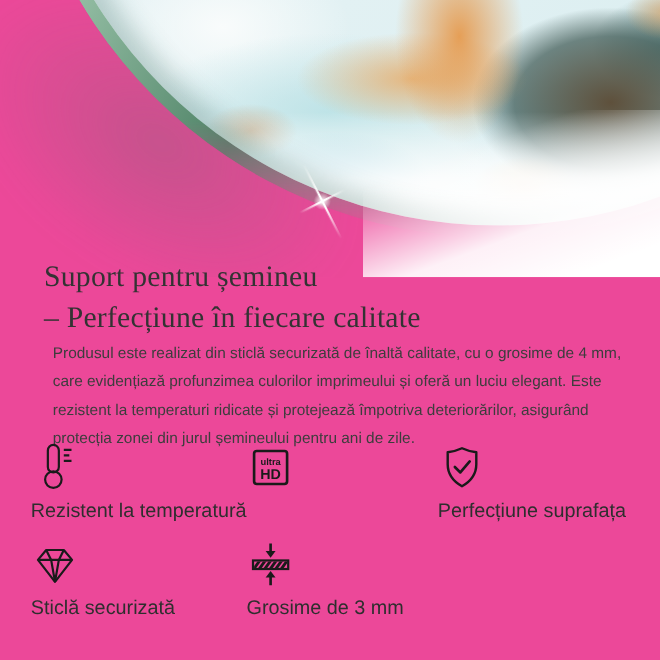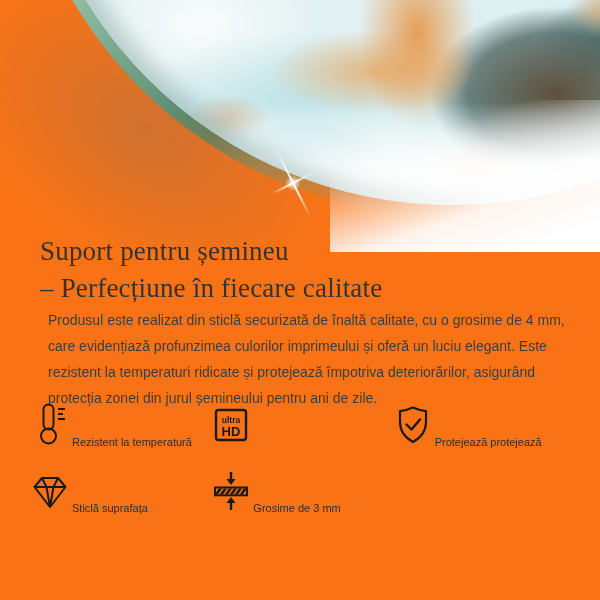--- a/index.html
+++ b/index.html
@@ -1,19 +1,19 @@
 <!DOCTYPE html>
 <html><head>
 <meta charset="utf-8">
 <style>
   * { margin:0; padding:0; box-sizing:border-box; }
   html,body { background:#fff; }
   .stage{
     position:relative; width:600px; height:600px; overflow:hidden;
-    background:#f97316; font-family:"Liberation Sans", sans-serif;
+    background:#ec4899; font-family:"Liberation Sans", sans-serif;
   }
 
   
   .hero{ position:absolute; left:0; top:0; width:600px; height:252px; overflow:hidden; }
 
   .glass-shadow{
     position:absolute; left:-70px; top:0; width:430px; height:260px;
     background:radial-gradient(ellipse at 50% 50%, rgba(105,108,110,0.30), rgba(105,108,110,0) 65%);
     transform:rotate(33deg); filter:blur(12px); z-index:0;
   }
@@ -80,23 +80,23 @@
   .desc{
     position:absolute; left:48px; top:307px; width:532px;
     font-size:14px; line-height:26px; color:#3d3d3d;
   }
 
   
   .features{
     position:absolute; left:28px; top:400px; width:544px;
     display:grid; grid-template-columns:repeat(3,1fr); row-gap:16px;
   }
-  .feature{ display:flex; flex-direction:row; align-items:flex-end; }
+  .feature{ display:flex; flex-direction:column; align-items:flex-start; }
   .icon-box{ height:50px; display:flex; align-items:center; justify-content:center; }
-  .feature .label{ margin-top:7px; font-size:11px; color:#2e2e2e; line-height:15px; white-space:nowrap; }
+  .feature .label{ margin-top:7px; font-size:18px; color:#2e2e2e; line-height:15px; white-space:nowrap; }
   .ico{ stroke:#1a1a1a; fill:none; stroke-width:2; }
   .ico text{ stroke:none; fill:#1a1a1a; font-family:"Liberation Sans",sans-serif; }
 </style>
 </head>
 <body>
 
 <div class="stage">
 
   <div class="hero">
     <div class="glass-shadow"></div>
@@ -142,33 +142,33 @@
       </div>
     </div>
 
     <div class="feature">
       <div class="icon-box">
         <svg class="ico" width="44" height="44" viewBox="0 0 44 44" stroke-linejoin="round" stroke-linecap="round">
           <path d="M22 4.5 C26 6.3 31 7.7 35 8.2 V19 C35 28.5 29.5 34.8 22 39 C14.5 34.8 9 28.5 9 19 V8.2 C13 7.7 18 6.3 22 4.5 Z" stroke-width="2.2"></path>
           <path d="M15.5 21.5 L20.5 26.5 L29 16.5" stroke-width="2.4"></path>
         </svg>
       </div>
-      <span class="label">Protejează protejează</span>
+      <span class="label">Perfecțiune suprafața</span>
     </div>
 
     <div class="feature">
       <div class="icon-box">
         <svg class="ico" width="44" height="42" viewBox="0 0 44 42" stroke-width="1.8" stroke-linejoin="round">
           <path d="M14 8 H30 L37.5 17 L22 37 L6.5 17 Z"></path>
           <line x1="6.5" y1="17" x2="37.5" y2="17"></line>
           <path d="M14 8 L18.5 17 L22 37"></path>
           <path d="M30 8 L25.5 17 L22 37"></path>
         </svg>
       </div>
-      <span class="label">Sticlă suprafața</span>
+      <span class="label">Sticlă securizată</span>
     </div>
 
 
     <div class="feature">
       <div class="icon-box">
         <svg class="ico" width="44" height="44" viewBox="0 0 44 44">
           <defs>
               <clipPath id="barClip">
                 <rect x="7" y="19.5" width="30" height="5.8"></rect>
               </clipPath>

